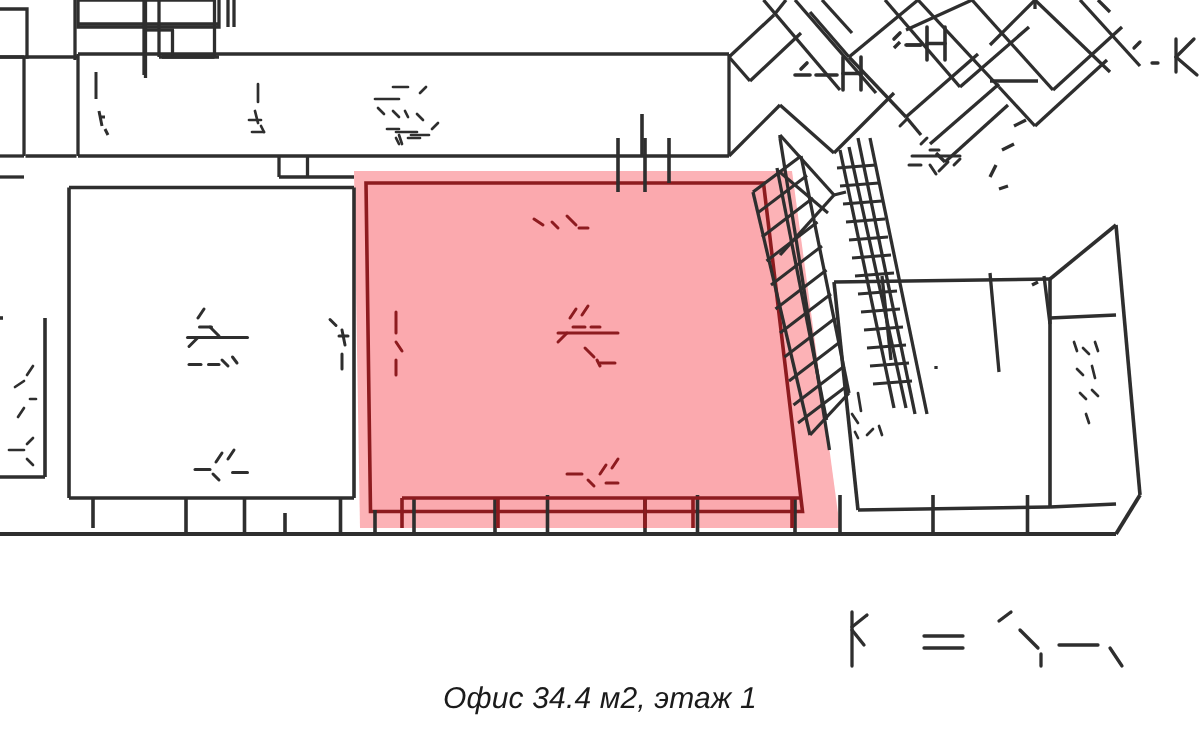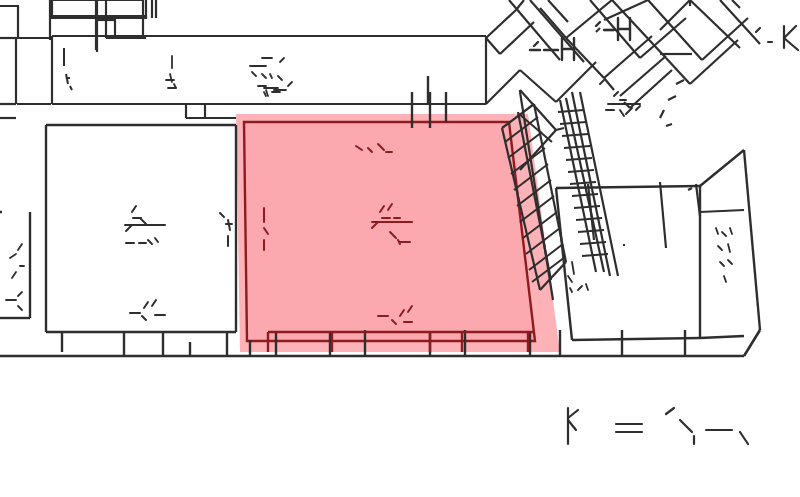--- a/index.html
+++ b/index.html
@@ -422,14 +422,17 @@
       <path d="M616,432 L642,432"></path>
       <path d="M666,414 L674,408"></path>
       <path d="M680,420 L692,432"></path>
       <path d="M694,436 L694,444"></path>
       <path d="M706,430 L732,430"></path>
       <path d="M740,432 L748,444"></path>
     </g>
 
   </svg>
 
+  <div class="caption-layer">
+    <span class="caption-text">Офис 34.4 м2, этаж 1</span>
+  </div>
 
 </div>
 
 </body></html>

